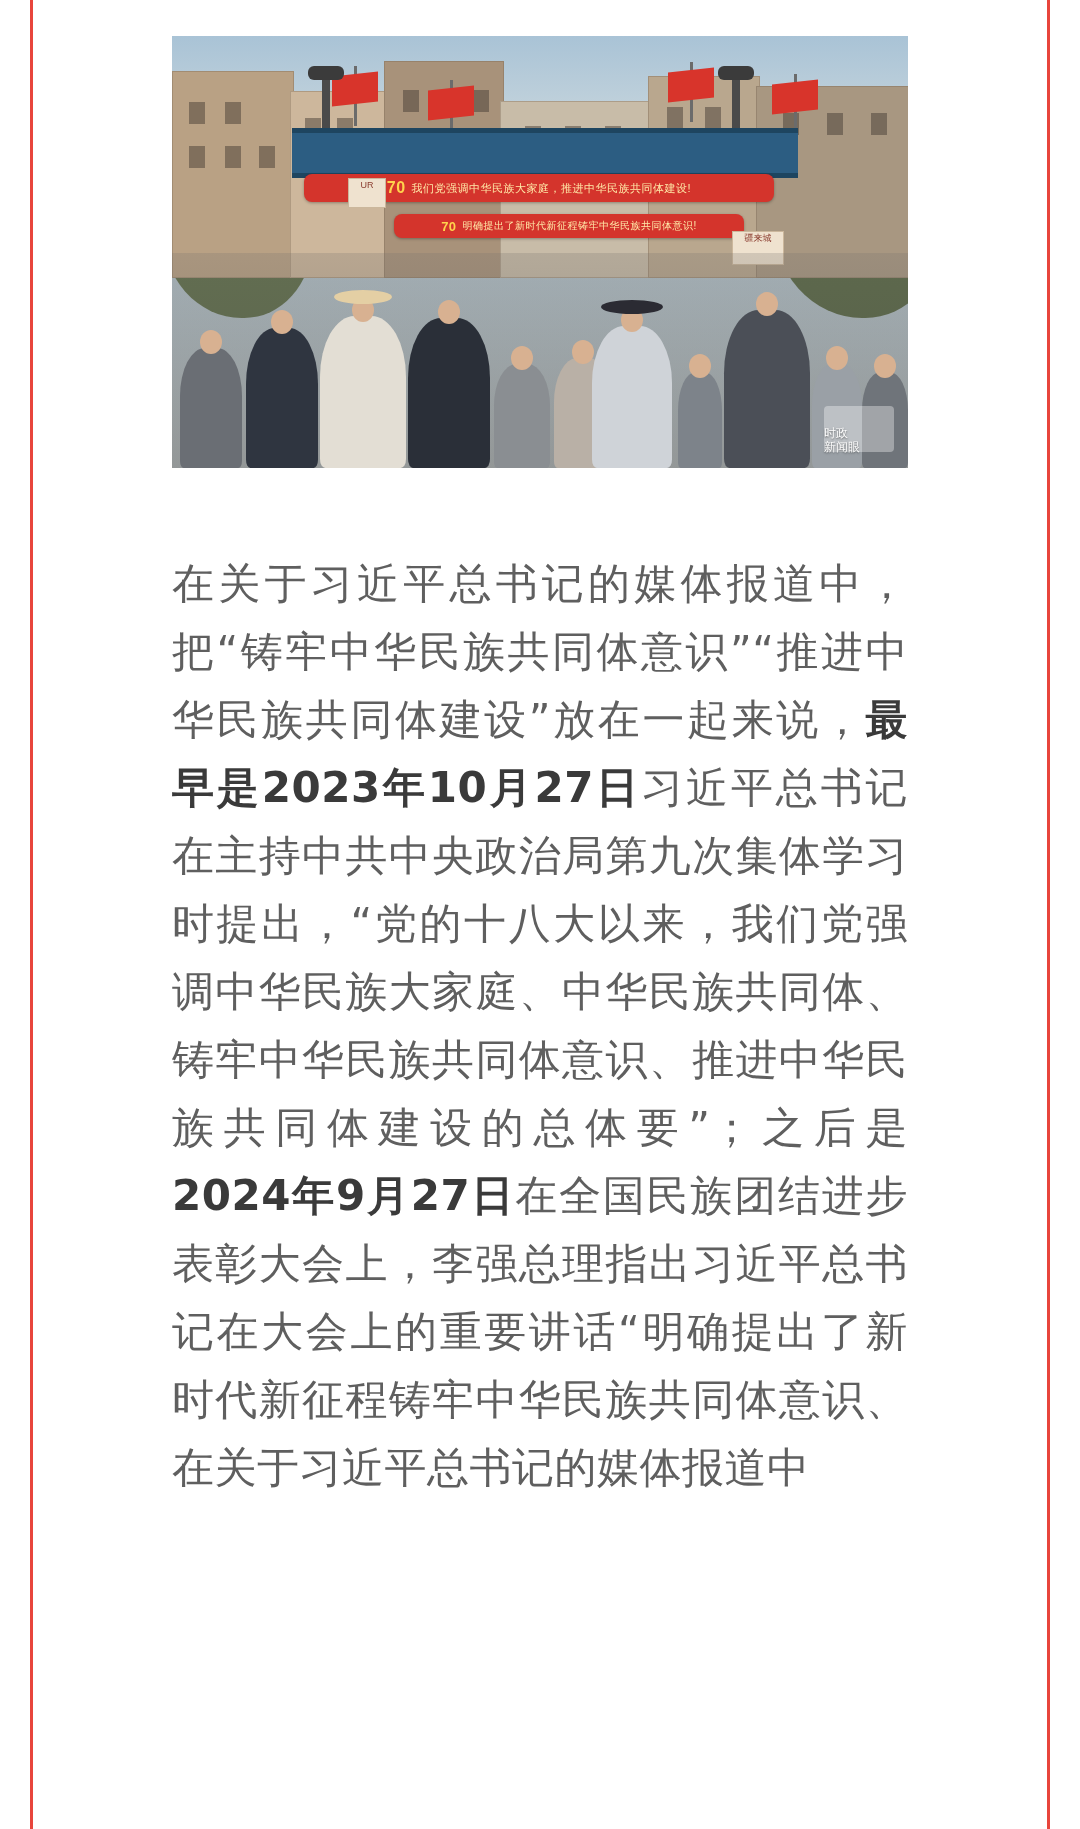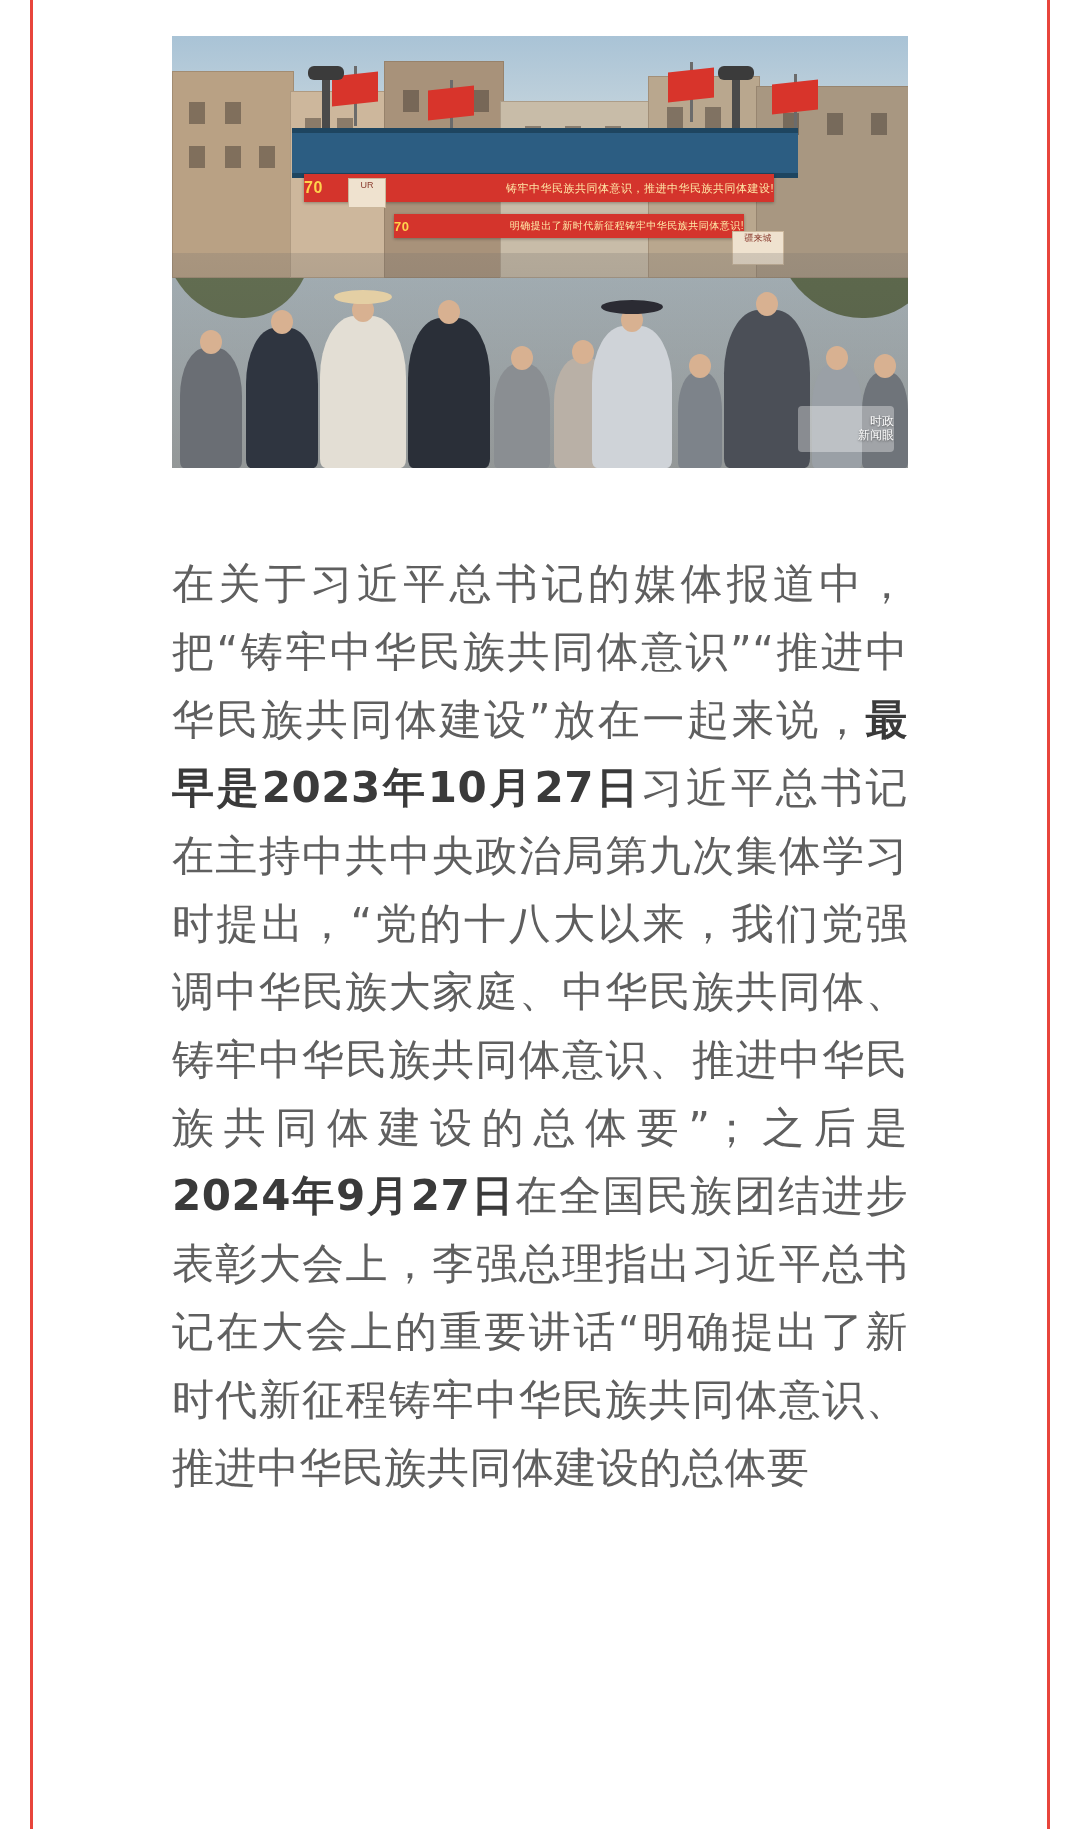--- a/index.html
+++ b/index.html
@@ -99,25 +99,26 @@
     border-bottom: 5px solid #1e4560;
   }
   .banner {
     position: absolute;
     background: #d4342c;
     color: #ffe9a8;
     font-size: 11px;
     line-height: 1;
     display: flex;
     align-items: center;
-    justify-content: space-between;
+    justify-content: center;
     letter-spacing: .5px;
     box-shadow: 0 1px 3px rgba(0,0,0,.3);
     white-space: nowrap;
     overflow: hidden;
+    border-radius: 8px;
   }
   .banner-1 { left: 132px; top: 138px; width: 470px; height: 28px; }
   .banner-2 { left: 222px; top: 178px; width: 350px; height: 24px; font-size: 10px; }
   .badge70 {
     color: #ffd34d;
     font-weight: bold;
     font-size: 16px;
     margin-right: 6px;
   }
 
@@ -182,29 +183,29 @@
     border-radius: 50%;
     background: #e4cfa4;
   }
   .hat.dark { background: #2b2b33; width: 62px; }
 
   
   .watermark {
     position: absolute;
     right: 14px;
     bottom: 16px;
-    width: 96px;
+    width: 70px;
     height: 46px;
     background: rgba(255,255,255,.35);
     border-radius: 4px;
     color: #fff;
     font-size: 12px;
     line-height: 14px;
-    text-align: right;
-    padding-top: 8px;
+    text-align: left;
+    padding-top: 20px;
     box-sizing: border-box;
     text-shadow: 0 1px 2px rgba(0,0,0,.5);
   }
   .wm-shop {
     position: absolute;
     background: #efe2cf;
     border: 1px solid #cbb79c;
     font-size: 9px;
     color: #8a3b2e;
     text-align: center;
@@ -304,21 +305,21 @@
         <div class="pole" style="left:622px;top:38px"></div>
         <div class="flag f4"></div>
 
         <div class="lamp" style="left:150px"></div>
         <div class="lamp" style="left:560px"></div>
 
         <div class="gantry"></div>
 
         <div class="banner banner-1">
           <span class="badge70">70</span>
-          <span>铸牢中华民族共同体意识，推进中华民族共同体建设!</span>
+          <span>我们党强调中华民族大家庭，推进中华民族共同体建设!</span>
         </div>
         <div class="banner banner-2">
           <span class="badge70" style="font-size:13px">70</span>
           <span>明确提出了新时代新征程铸牢中华民族共同体意识!</span>
         </div>
 
         <div class="wm-shop" style="left:176px;top:142px;width:38px;height:30px">UR</div>
         <div class="wm-shop" style="left:560px;top:195px;width:52px;height:34px">疆来城</div>
 
         <div class="crowd">
@@ -360,16 +361,16 @@
         </div>
 
         <div class="watermark">
           <div>时政</div>
           <div>新闻眼</div>
         </div>
       </div>
 
     </figure>
 
-    <p class="body-text"><span>在关于习近平总书记的媒体报道中，把“铸牢中华民族共同体意识”“推进中华民族共同体建设”放在一起来说，</span><b>最早是2023年10月27日</b><span>习近平总书记在主持中共中央政治局第九次集体学习时提出，“党的十八大以来，我们党强调中华民族大家庭、中华民族共同体、铸牢中华民族共同体意识、推进中华民族共同体建设的总体要”；之后是</span><b>2024年9月27日</b><span>在全国民族团结进步表彰大会上，李强总理指出习近平总书记在大会上的重要讲话“明确提出了新时代新征程铸牢中华民族共同体意识、推进中华民族共同体建设的总体要</span></p>
+    <p class="body-text"><span>在关于习近平总书记的媒体报道中，把“铸牢中华民族共同体意识”“推进中华民族共同体建设”放在一起来说，</span><b>最早是2023年10月27日</b><span>习近平总书记在主持中共中央政治局第九次集体学习时提出，“党的十八大以来，我们党强调中华民族大家庭、中华民族共同体、铸牢中华民族共同体意识、推进中华民族共同体建设的总体要”；之后是</span><b>2024年9月27日</b><span>在全国民族团结进步表彰大会上，李强总理指出习近平总书记在大会上的重要讲话“明确提出了新时代新征程铸牢中华民族共同体意识、在关于习近平总书记的媒体报道中</span></p>
 
   </div>
 </div>
 
 </body></html>

